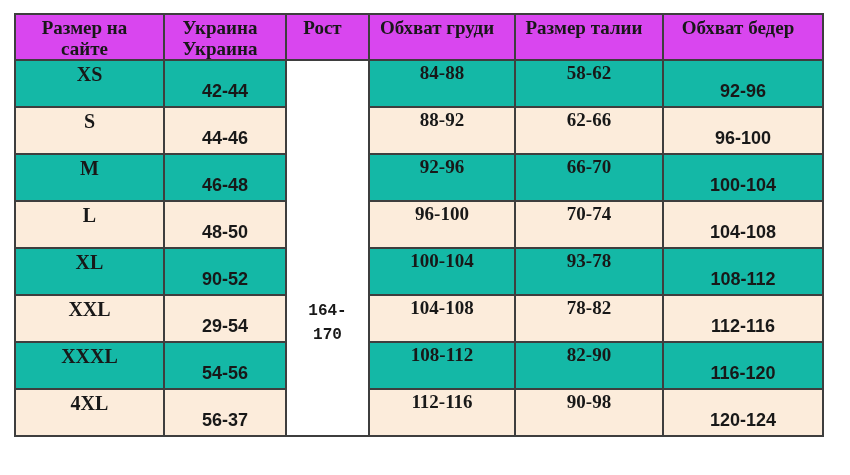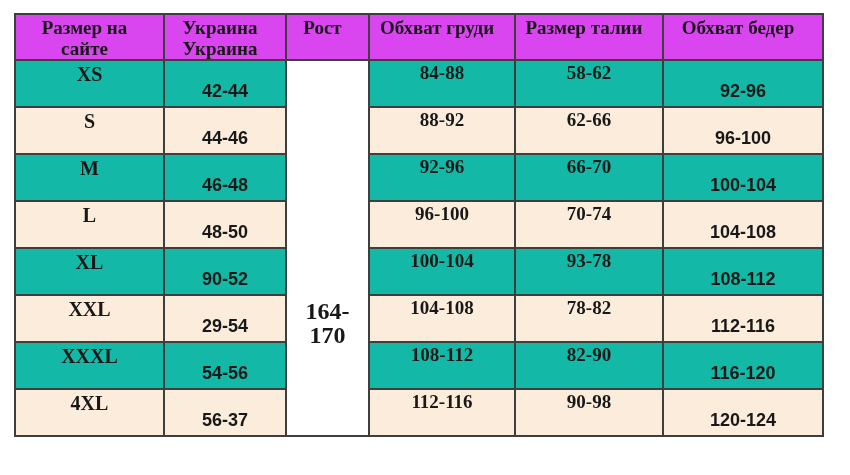--- a/index.html
+++ b/index.html
@@ -54,23 +54,23 @@
   td.size-cell {
     font-family: "Liberation Serif", "DejaVu Serif", serif;
     font-weight: bold;
     font-size: 20px;
     padding-top: 2px;
   }
   tr.row-white td { background: #14b8a6; }
   tr.row-peach td { background: #fcecdb; }
   td.rost-cell {
     background: #ffffff !important;
-    font-family: Liberation Serif, serif;
+    font-family: Liberation Mono, monospace;
     font-weight: bold;
-    font-size: 24px;
+    font-size: 16px;
     line-height: 24px;
     padding-top: 238px;
     vertical-align: top;
   }
 </style>
 </head>
 <body>
 
 <div class="stage">
   <table class="size-chart">

